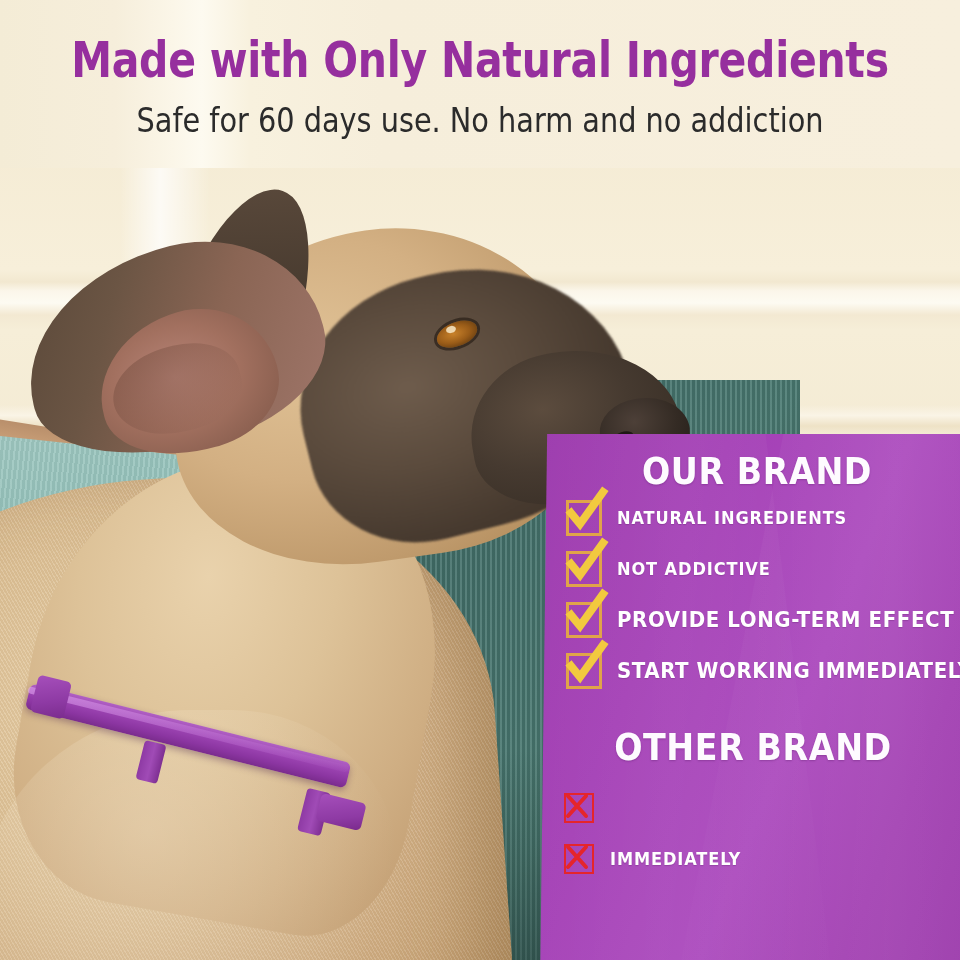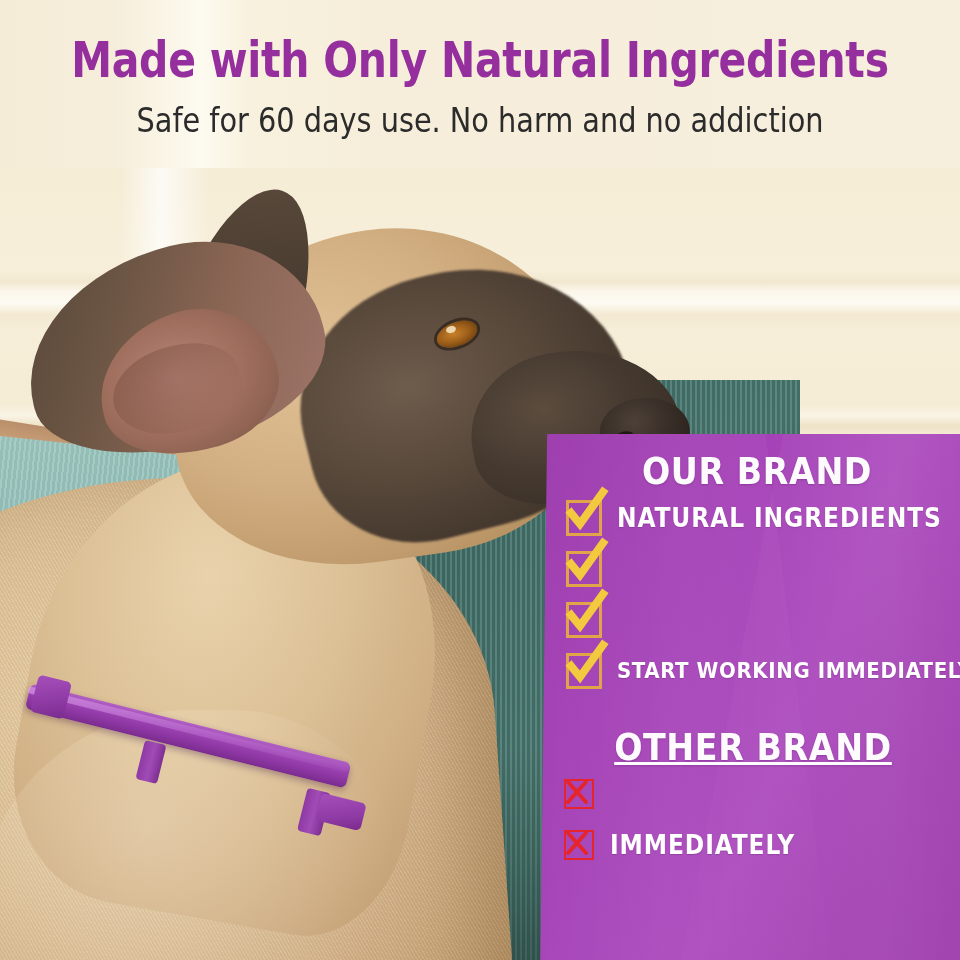--- a/index.html
+++ b/index.html
@@ -349,21 +349,21 @@
     text-align: center;
     color: #fefbff;
     font-family: "Liberation Sans Narrow", "DejaVu Sans Condensed", "Liberation Sans", sans-serif;
     font-weight: bold;
     font-size: 37px;
     line-height: 40px;
     letter-spacing: 0.6px;
     text-shadow: 0 1px 2px rgba(70,16,82,.28);
   }
   #our-title  { margin: 18px 0 0 14px; }
-  #other-title{ margin: 22px 0 0 6px; text-decoration: underline; }
+  #other-title{ margin: 22px 0 14px 6px; }
 
   .list { list-style: none; margin: 0; padding: 0; }
 
   .row {
     display: flex;
     align-items: center;
   }
   .row-check { margin: 0 0 0 26px; height: 51px; }
   .row-cross { margin: 0 0 0 24px; height: 51px; }
 
@@ -386,21 +386,21 @@
     border: 2px solid #e5252b;
     background: transparent;
     margin-right: 16px;
   }
   .box-cross svg { position: absolute; left: -3px; top: -3px; width: 28px; height: 28px; }
 
   .item-label {
     color: #ffffff;
     font-family: "Liberation Sans Narrow", "DejaVu Sans Condensed", "Liberation Sans", sans-serif;
     font-weight: bold;
-    font-size: 26px;
+    font-size: 18px;
     line-height: 26px;
     letter-spacing: 0.9px;
     white-space: nowrap;
     text-shadow: 0 1px 1px rgba(74,18,86,.25);
   }
   .item-label.small { font-size: 22px; letter-spacing: 0.6px; }
   .gap-before-other { height: 10px; }
 </style>
 </head>
 <body>
@@ -462,27 +462,29 @@
               </svg>
           </span>
           <span class="item-label">NATURAL INGREDIENTS</span>
         </li>
         <li class="row row-check">
           <span class="box-check">
             <svg viewBox="0 0 42 42">
                 <path d="M6 22 L15 33 L38 1" fill="none" stroke="#f2c93f" stroke-width="8" stroke-linecap="square"></path>
               </svg>
           </span>
+          <span class="item-label">NOT ADDICTIVE</span>
         </li>
         <li class="row row-check">
           <span class="box-check">
             <svg viewBox="0 0 42 42">
                 <path d="M6 22 L15 33 L38 1" fill="none" stroke="#f2c93f" stroke-width="8" stroke-linecap="square"></path>
               </svg>
           </span>
+          <span class="item-label small">PROVIDE LONG-TERM EFFECT</span>
         </li>
         <li class="row row-check">
           <span class="box-check">
             <svg viewBox="0 0 42 42">
                 <path d="M6 22 L15 33 L38 1" fill="none" stroke="#f2c93f" stroke-width="8" stroke-linecap="square"></path>
               </svg>
           </span>
           <span class="item-label small">START WORKING IMMEDIATELY</span>
         </li>
       </ul>

